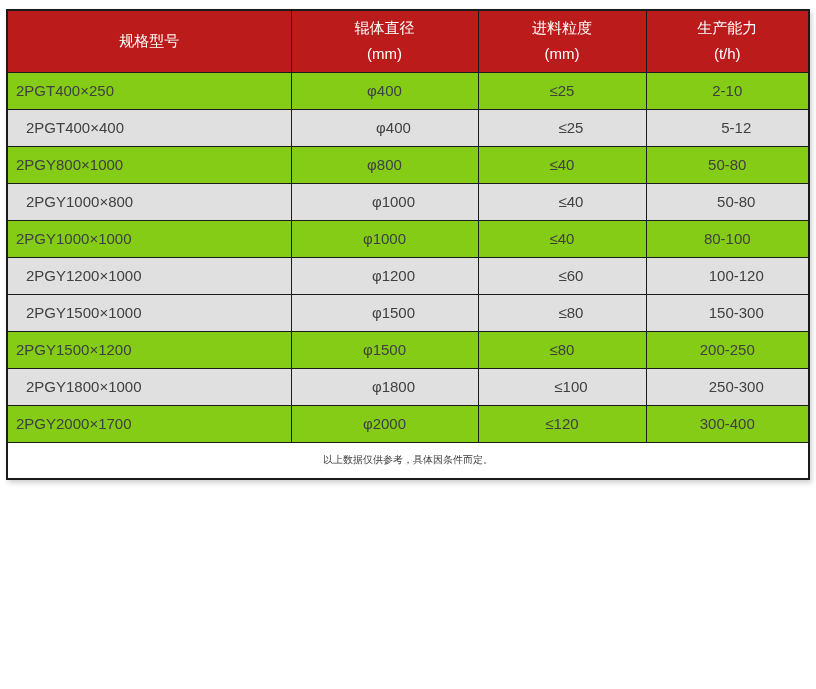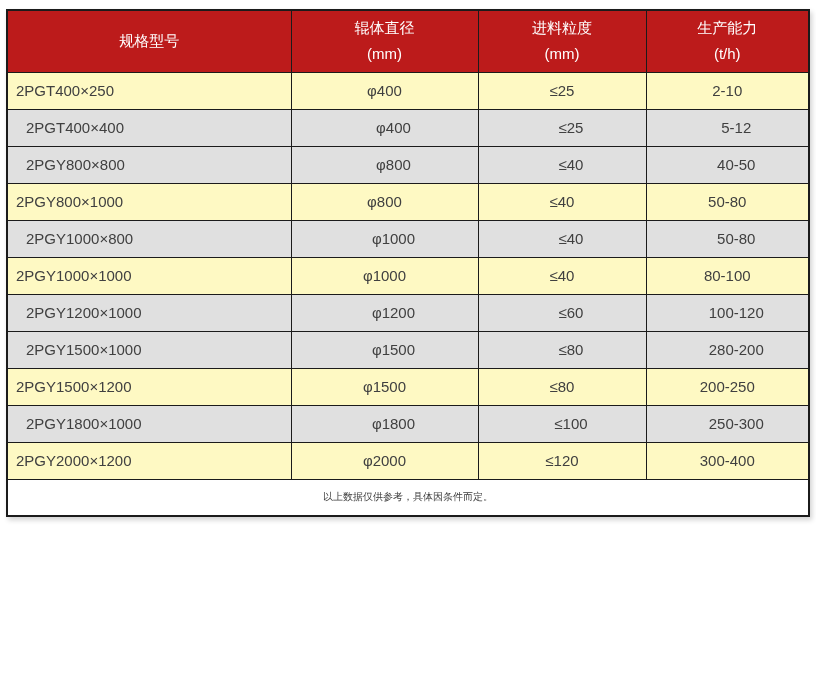--- a/index.html
+++ b/index.html
@@ -50,21 +50,21 @@
   .hdr-line {
     display: block;
     line-height: 26px;
   }
   .spec-table tbody td {
     height: 37px;
     font-size: 15px;
     color: var(--body-text);
     text-align: center;
     vertical-align: middle;
-    background: #fef9c3;
+    background: #84cc16;
   }
   .spec-table tbody td.model-col {
     text-align: left;
     padding-left: 8px;
   }
   .spec-table tbody tr.alt td {
     background: var(--alt-row-bg);
     padding-left: 18px;
   }
   .spec-table tfoot td {
@@ -112,26 +112,20 @@
           <td>φ400</td>
           <td>≤25</td>
           <td>2-10</td>
         </tr>
         <tr class="alt">
           <td class="model-col">2PGT400×400</td>
           <td>φ400</td>
           <td>≤25</td>
           <td>5-12</td>
         </tr>
-        <tr class="alt">
-          <td class="model-col">2PGY800×800</td>
-          <td>φ800</td>
-          <td>≤40</td>
-          <td>40-50</td>
-        </tr>
         <tr>
           <td class="model-col">2PGY800×1000</td>
           <td>φ800</td>
           <td>≤40</td>
           <td>50-80</td>
         </tr>
         <tr class="alt">
           <td class="model-col">2PGY1000×800</td>
           <td>φ1000</td>
           <td>≤40</td>
@@ -146,36 +140,36 @@
         <tr class="alt">
           <td class="model-col">2PGY1200×1000</td>
           <td>φ1200</td>
           <td>≤60</td>
           <td>100-120</td>
         </tr>
         <tr class="alt">
           <td class="model-col">2PGY1500×1000</td>
           <td>φ1500</td>
           <td>≤80</td>
-          <td>280-200</td>
+          <td>150-300</td>
         </tr>
         <tr>
           <td class="model-col">2PGY1500×1200</td>
           <td>φ1500</td>
           <td>≤80</td>
           <td>200-250</td>
         </tr>
         <tr class="alt">
           <td class="model-col">2PGY1800×1000</td>
           <td>φ1800</td>
           <td>≤100</td>
           <td>250-300</td>
         </tr>
         <tr>
-          <td class="model-col">2PGY2000×1200</td>
+          <td class="model-col">2PGY2000×1700</td>
           <td>φ2000</td>
           <td>≤120</td>
           <td>300-400</td>
         </tr>
       </tbody>
     <tfoot>
       <tr>
         <td colspan="4">以上数据仅供参考，具体因条件而定。</td>
       </tr>
     </tfoot>

